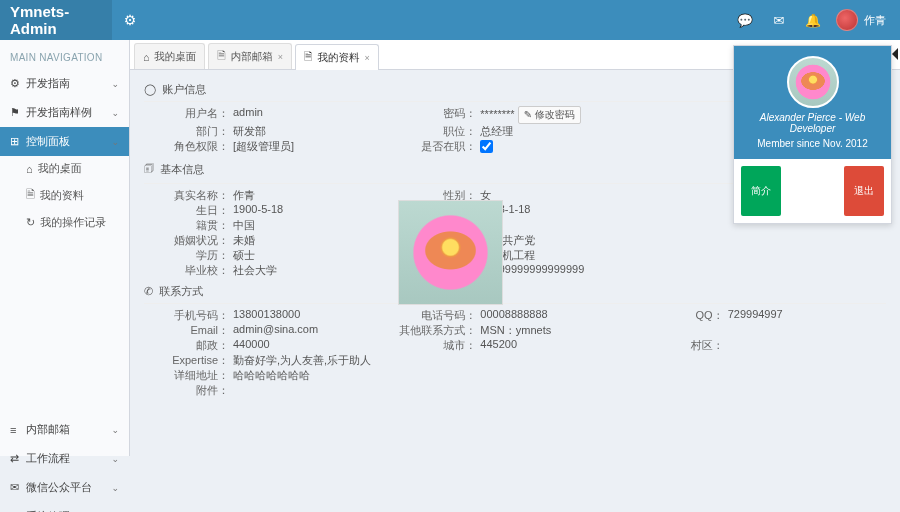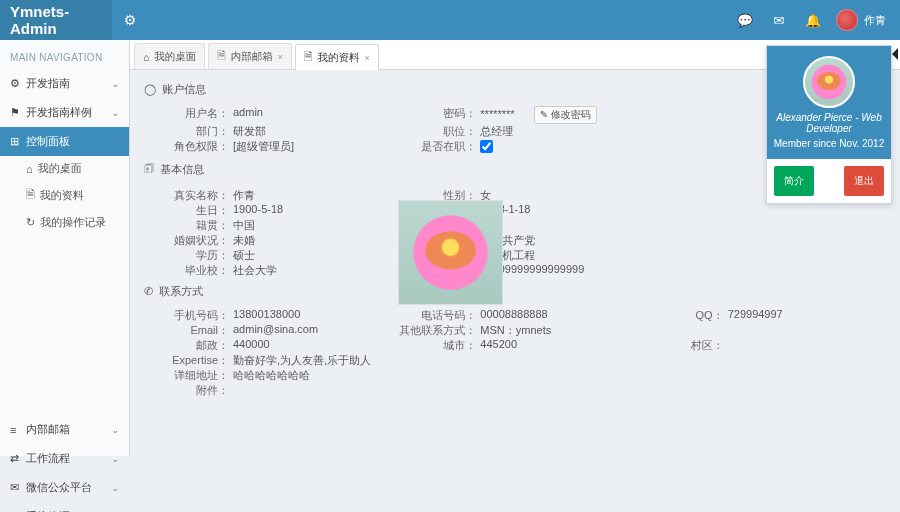--- a/index.html
+++ b/index.html
@@ -23,33 +23,33 @@
     .tabs { background:#fff; border-bottom:1px solid #d2d6de; display:flex; height:30px; padding-left:4px; }
     .tab { display:flex; align-items:center; gap:5px; padding:0 8px; border:1px solid #ddd; border-bottom:none; background:#f4f4f4; margin:3px 3px 0 0; font-size:10.5px; color:#555; border-radius:3px 3px 0 0; }
     .tab.active { background:#fff; color:#333; border-color:#d2d6de; position:relative; top:1px; }
     .tab .close { font-size:9px; color:#999; }
     .content { padding:6px 14px; color:#555; }
     .section-title { display:flex; align-items:center; gap:6px; font-size:11px; padding:6px 0 4px; border-bottom:1px solid #eee; margin-bottom:4px; }
     .col3 { display:flex; }
     .col3 .pair { flex:1; display:flex; }
     .col3 .lab { width:85px; text-align:right; color:#666; }
     .col3 .val { padding-left:4px; }
-    .btn-xs { display:inline-block; border:1px solid #ccc; background:#fafafa; padding:1px 5px; font-size:10px; border-radius:2px;margin-left:16px; }
+    .btn-xs { display:inline-block; border:1px solid #ccc; background:#fafafa; padding:1px 5px; font-size:10px; border-radius:2px; }
     .flower { width:105px; height:105px; background:
        radial-gradient(circle at 50% 45%,#ffde60 0 10%,#e94 12%,transparent 14%),
        radial-gradient(ellipse 60% 45% at 50% 48%,#e85 0 40%,transparent 42%),
        radial-gradient(circle at 50% 50%,#f8c 0 50%,transparent 52%),
        linear-gradient(#bcd9d1,#a8c8c0);
        border:1px solid #ddd;
     }
     .flower.sm { width:52px; height:52px; border-radius:50%; border:2px solid #fff; }
-    .popover-card { position:absolute; top:45px; right:8px; width:126px; background:#fff; border:1px solid #d2d6de; box-shadow:0 2px 6px rgba(0,0,0,.15); }
+    .popover-card { position:absolute; top:45px; right:8px; width:159px; background:#fff; border:1px solid #d2d6de; box-shadow:0 2px 6px rgba(0,0,0,.15); }
     .pop-h { background:#3c8dbc; color:#fff; display:flex; flex-direction:column; align-items:center; padding:10px 6px; font-size:10px; text-align:center; gap:4px;}
     .pop-b { display:flex; padding:7px; justify-content:space-between; }
-    .btn-sm { padding:8px 10px; font-size:10px; border-radius:2px; color:#fff; }
+    .btn-sm { padding:18px 10px; font-size:10px; border-radius:2px; color:#fff; }
     .btn-green { background:#00a65a; }
     .btn-red { background:#dd4b39; }
     .caret { position:absolute; top:48px; right:2px; width:0;height:0;border-top:6px solid transparent;border-bottom:6px solid transparent;border-right:6px solid #222;}
     .photo-wrap { position:absolute; left:398px; top:200px; }
   </style>
 </head>
 <body>
 
 <div class="topbar">
   <div class="brand">Ymnets-Admin</div>

